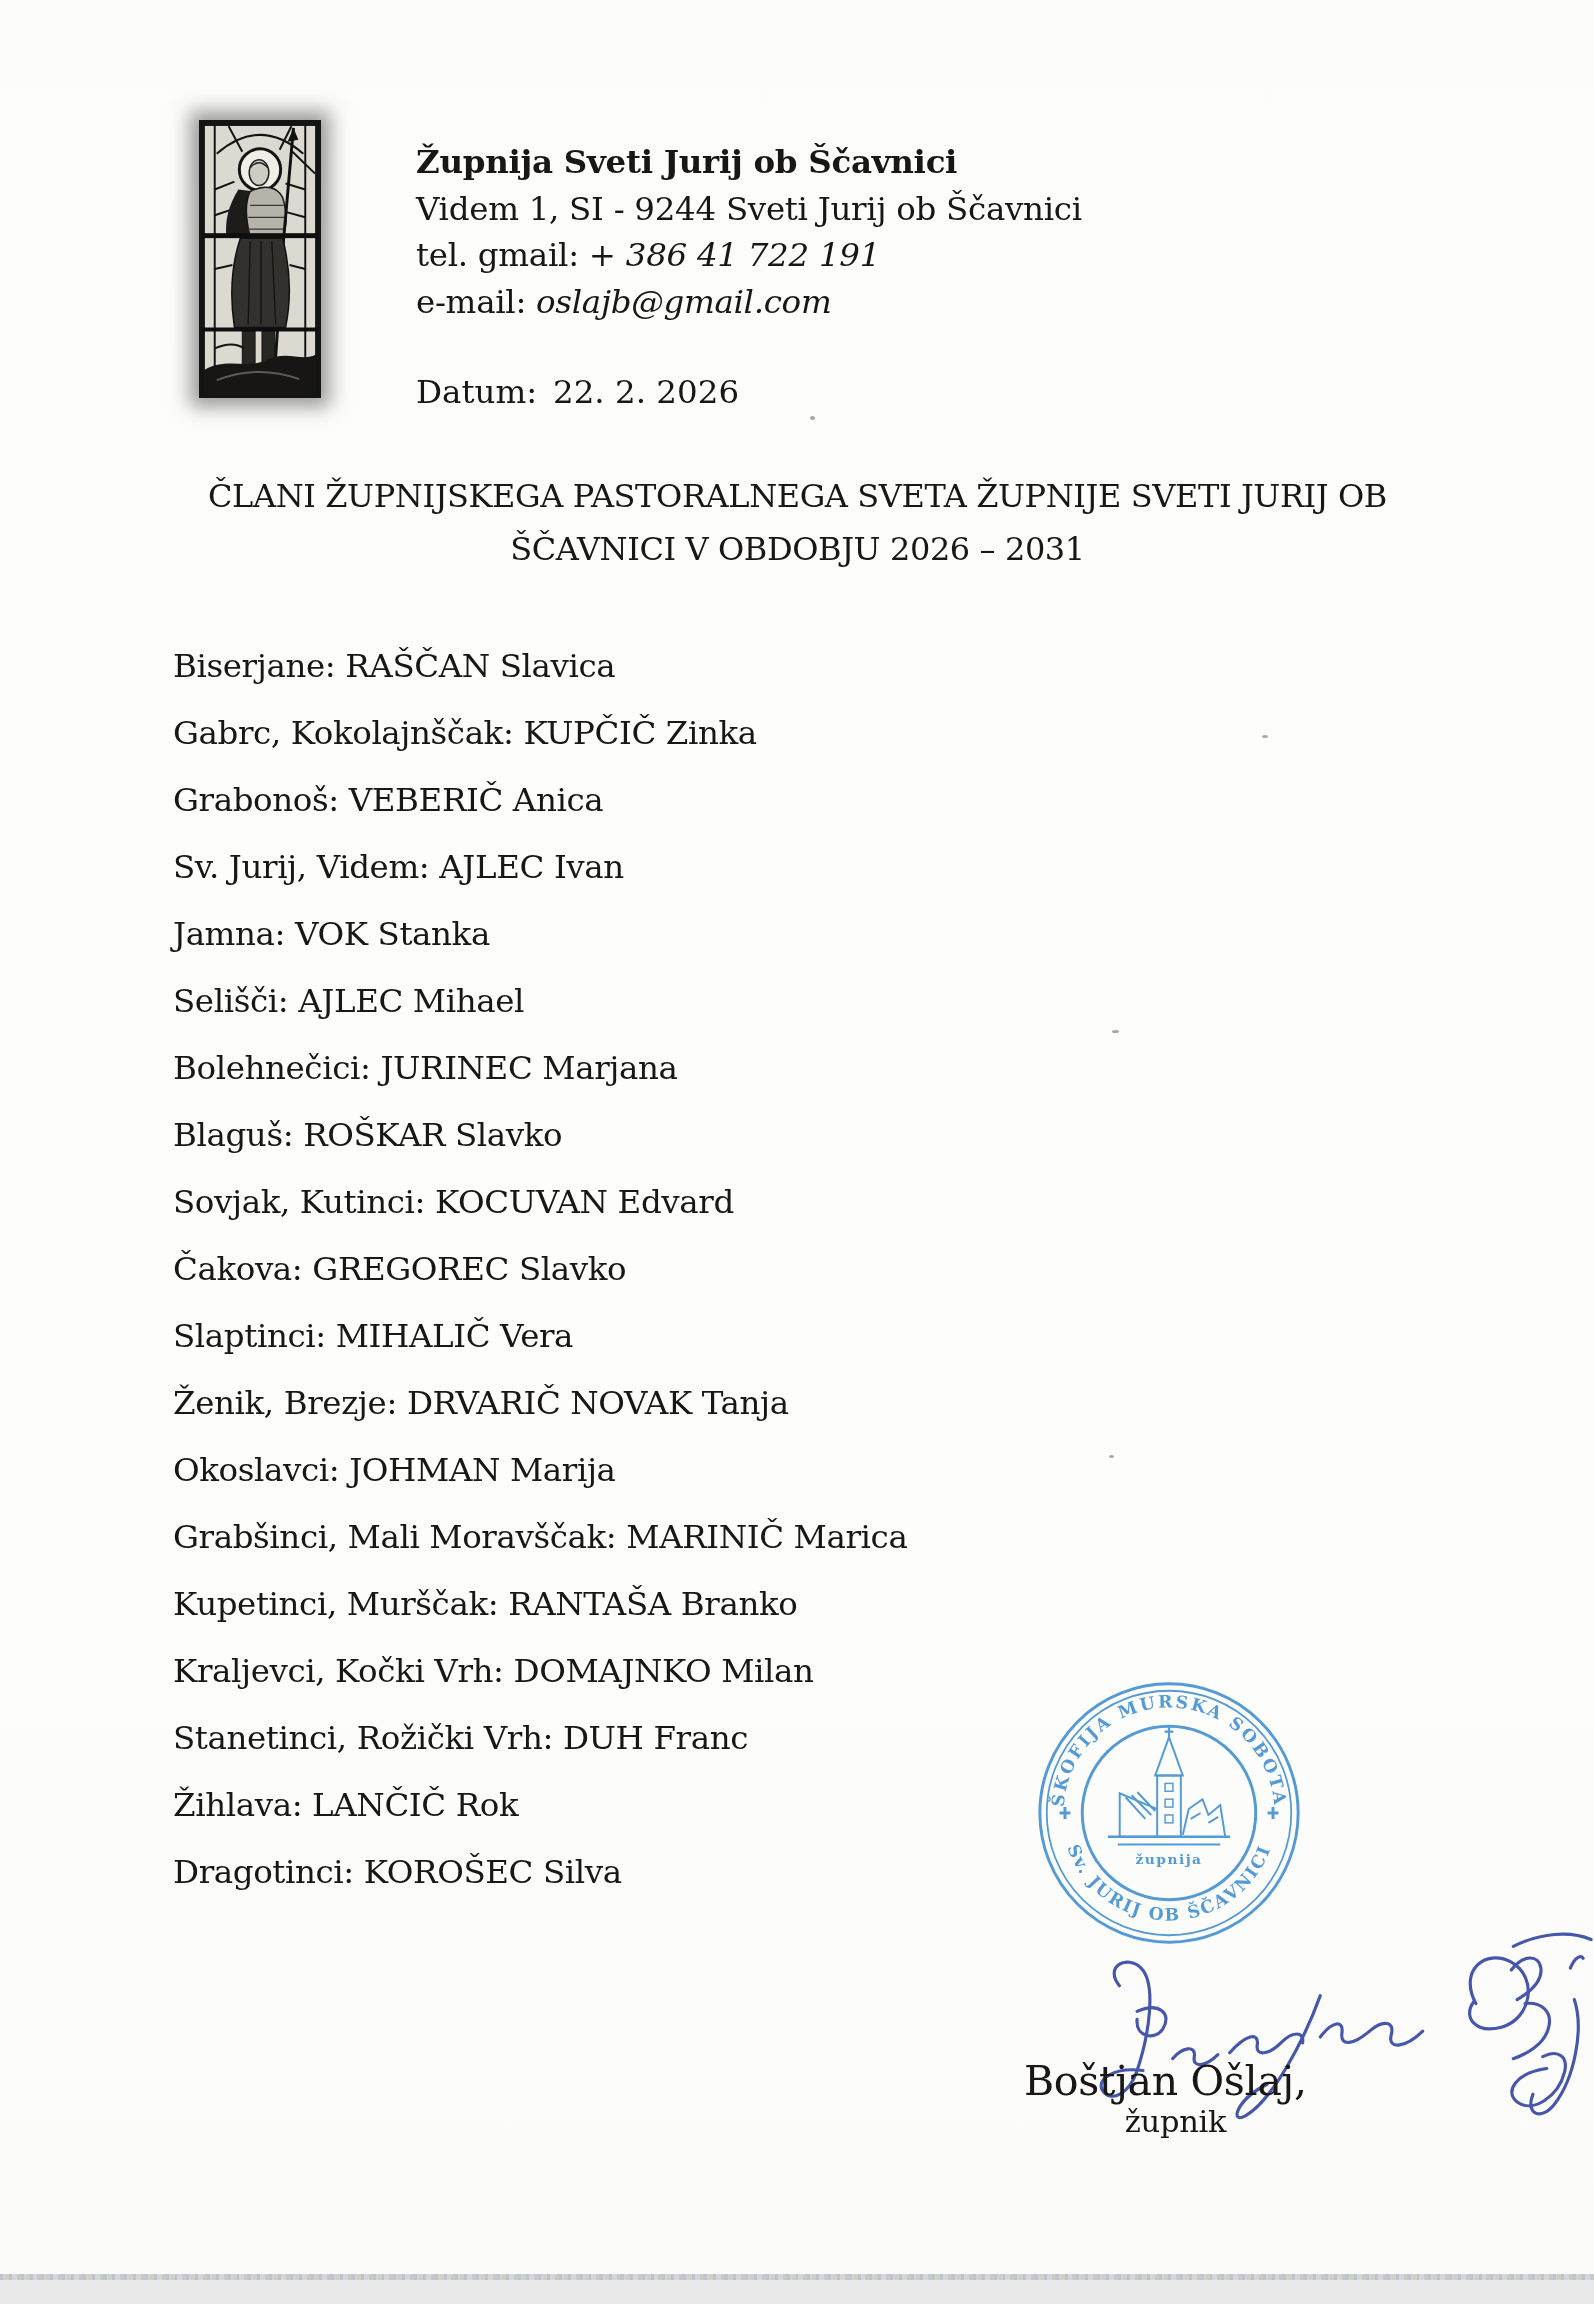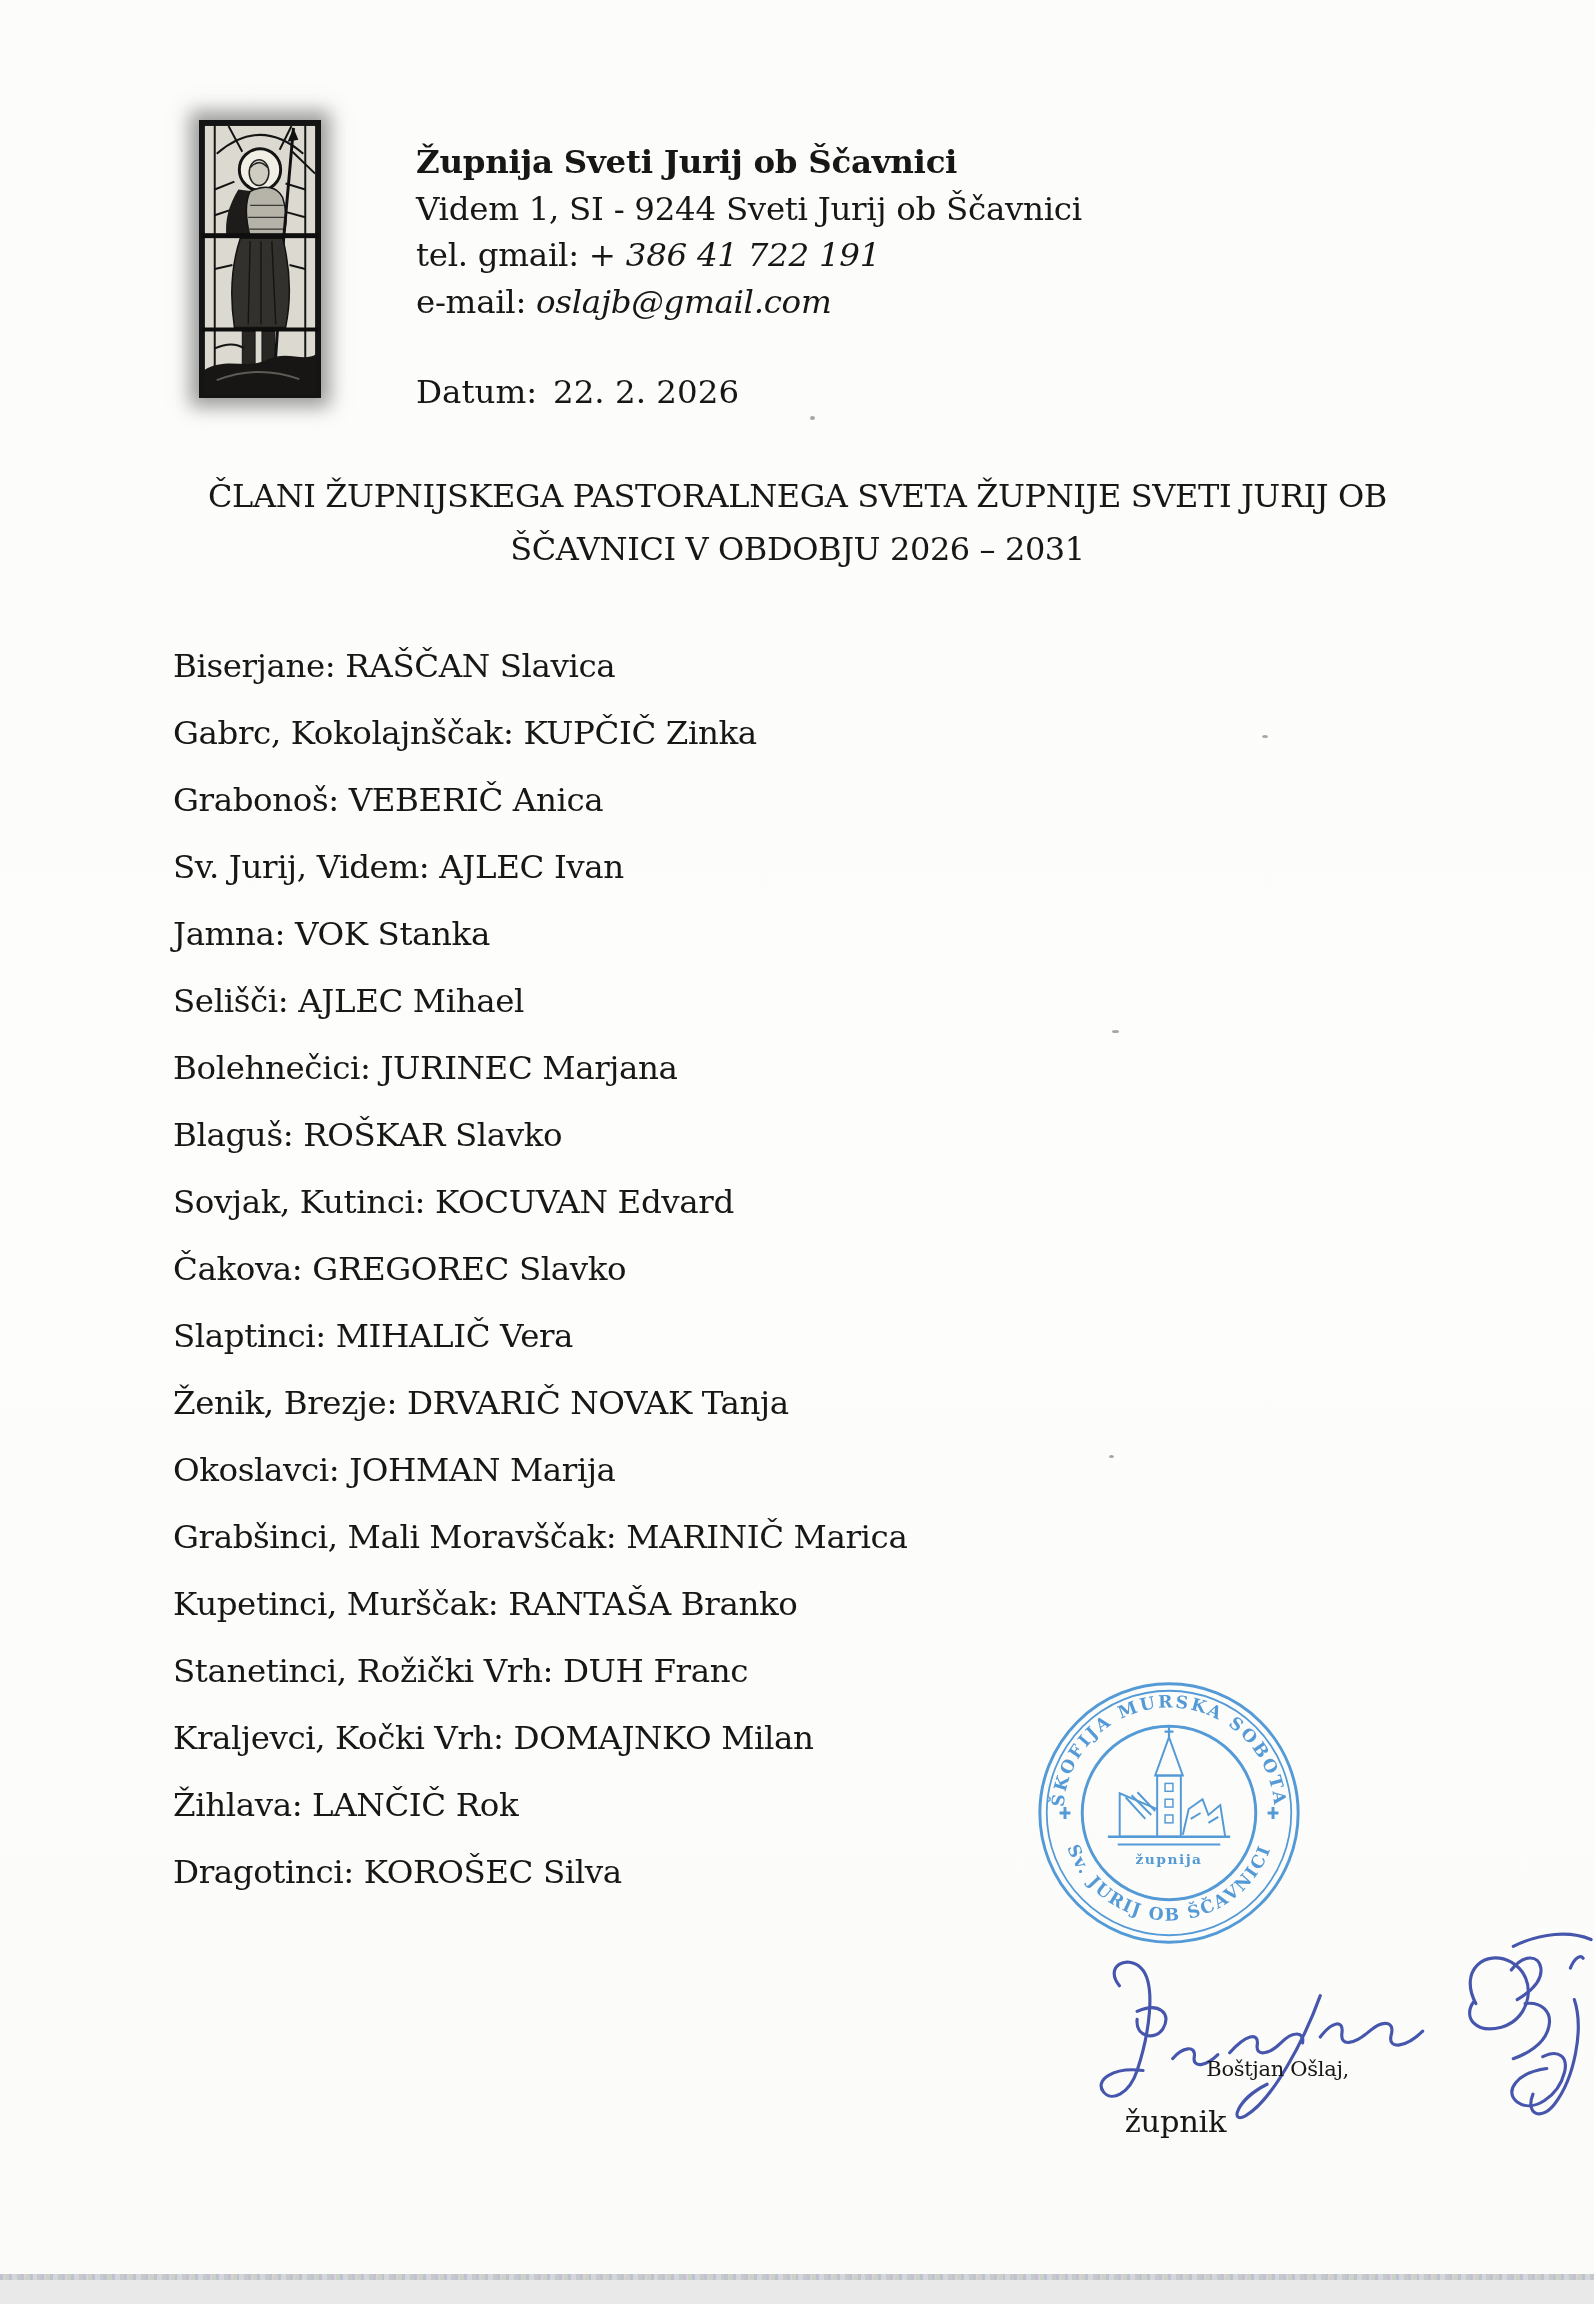--- a/index.html
+++ b/index.html
@@ -36,21 +36,21 @@
   
   .member-list{position:absolute;left:173px;top:633px;}
   .member-row{height:67px;line-height:67px;font-size:32.5px;letter-spacing:-0.4px;white-space:nowrap;}
   
   .stamp{position:absolute;left:1029px;top:1673px;width:280px;height:280px;opacity:.94;}
   .stamp svg{display:block;width:100%;height:100%;}
   .stamp-text{font-family:"DejaVu Serif","Liberation Serif",serif;font-weight:600;}
   
   .signature-ink{position:absolute;left:1062px;top:1909px;width:552px;height:256px;}
   .signature-ink svg{display:block;width:100%;height:100%;}
-  .sig-name{position:absolute;left:1024px;top:2057px;width:325px;text-align:right;font-size:21px;letter-spacing:-0.3px;}
+  .sig-name{position:absolute;left:1024px;top:2057px;width:325px;text-align:left;font-size:41px;letter-spacing:-0.3px;}
   .sig-role{position:absolute;left:1013px;top:2104px;width:325px;text-align:center;font-size:30.5px;letter-spacing:-0.3px;}
   
   .speck{position:absolute;background:rgba(95,95,105,.55);border-radius:50%;}
   .bottom-noise{
     position:absolute;left:0;right:0;bottom:0;height:5.9px;opacity:.55;
     background:repeating-linear-gradient(90deg,
       #8e97a8 0 3px,#c2a9c0 3px 4.9px,#9fb39b 4.9px 8.9px,
       #8f92b0 8.9px 11.8px,#b3b8c2 11.8px 16.7px,#9aa0a8 16.7px 20.7px);
   }
 </style>
@@ -136,23 +136,23 @@
     <div class="member-row"><span>Slaptinci</span><span>: </span><span>MIHALIČ Vera</span></div>
 
     <div class="member-row"><span>Ženik, Brezje</span><span>: </span><span>DRVARIČ NOVAK Tanja</span></div>
 
     <div class="member-row"><span>Okoslavci</span><span>: </span><span>JOHMAN Marija</span></div>
 
     <div class="member-row"><span>Grabšinci, Mali Moravščak</span><span>: </span><span>MARINIČ Marica</span></div>
 
     <div class="member-row"><span>Kupetinci, Murščak</span><span>: </span><span>RANTAŠA Branko</span></div>
 
+    <div class="member-row"><span>Kraljevci, Kočki Vrh</span><span>: </span><span>DOMAJNKO Milan</span></div>
+
     <div class="member-row"><span>Stanetinci, Rožički Vrh</span><span>: </span><span>DUH Franc</span></div>
-
-    <div class="member-row"><span>Kraljevci, Kočki Vrh</span><span>: </span><span>DOMAJNKO Milan</span></div>
 
     <div class="member-row"><span>Žihlava</span><span>: </span><span>LANČIČ Rok</span></div>
 
     <div class="member-row"><span>Dragotinci</span><span>: </span><span>KOROŠEC Silva</span></div>
   </div>
 
   <div class="stamp">
     <svg viewBox="-142 -142 284 284">
       <defs>
         <path id="arcTop" d="M -107,0 A 107,107 0 0 1 107,0"></path>

